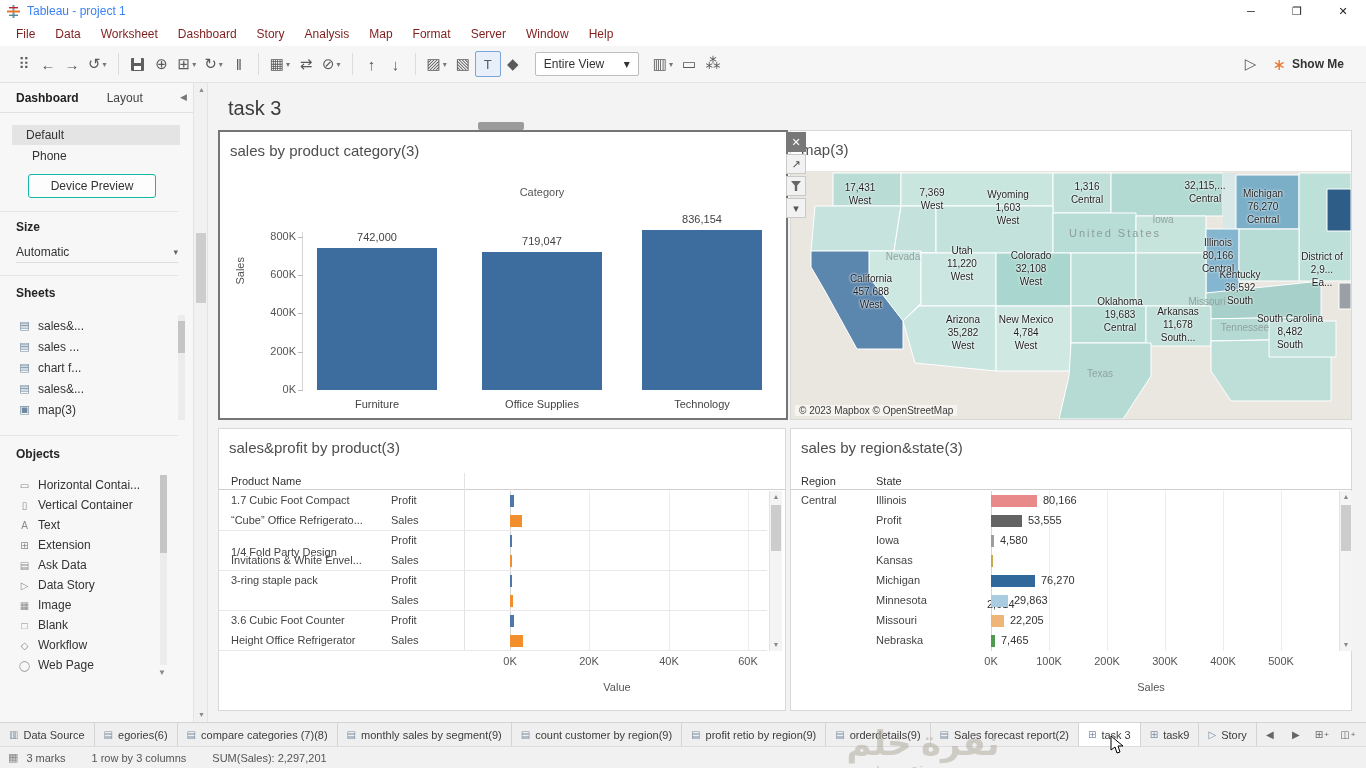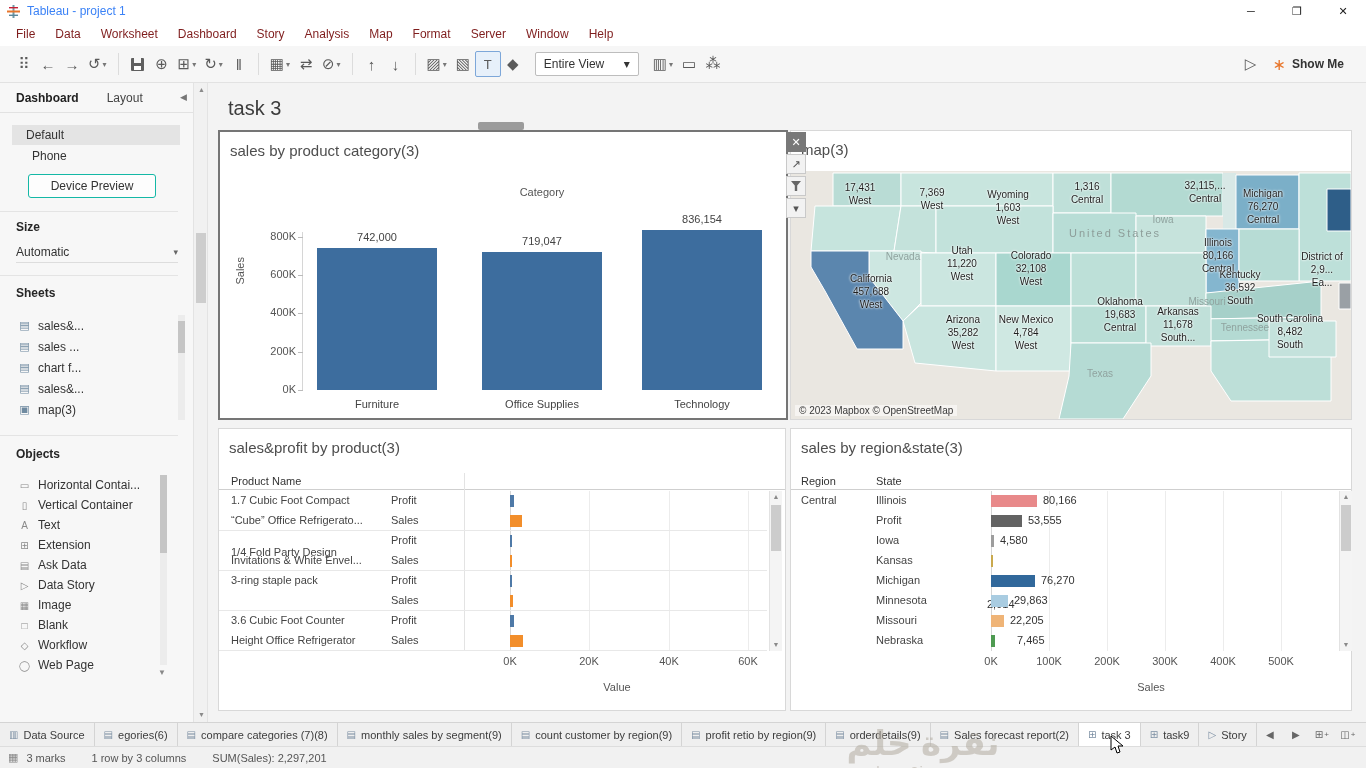--- a/index.html
+++ b/index.html
@@ -593,21 +593,21 @@
           <div class="rvalue" style="left: 223px;">29,863</div>
         </div>
         <div class="rrow">
           <div class="rstate">Missouri</div>
           <div class="rbar" style="width: 13px; background: rgb(239, 180, 119);"></div>
           <div class="rvalue" style="left: 219px;">22,205</div>
         </div>
         <div class="rrow">
           <div class="rstate">Nebraska</div>
           <div class="rbar" style="width: 4px; background: rgb(78, 154, 81);"></div>
-          <div class="rvalue" style="left: 226px;">7,465</div>
+          <div class="rvalue" style="left: 210px;">7,465</div>
         </div>
       </div>
     <div id="region-ticks">
         <div class="xtick" style="left: 178px;">0K</div>
         <div class="xtick" style="left: 236px;">100K</div>
         <div class="xtick" style="left: 294px;">200K</div>
         <div class="xtick" style="left: 352px;">300K</div>
         <div class="xtick" style="left: 410px;">400K</div>
         <div class="xtick" style="left: 468px;">500K</div>
       </div>

